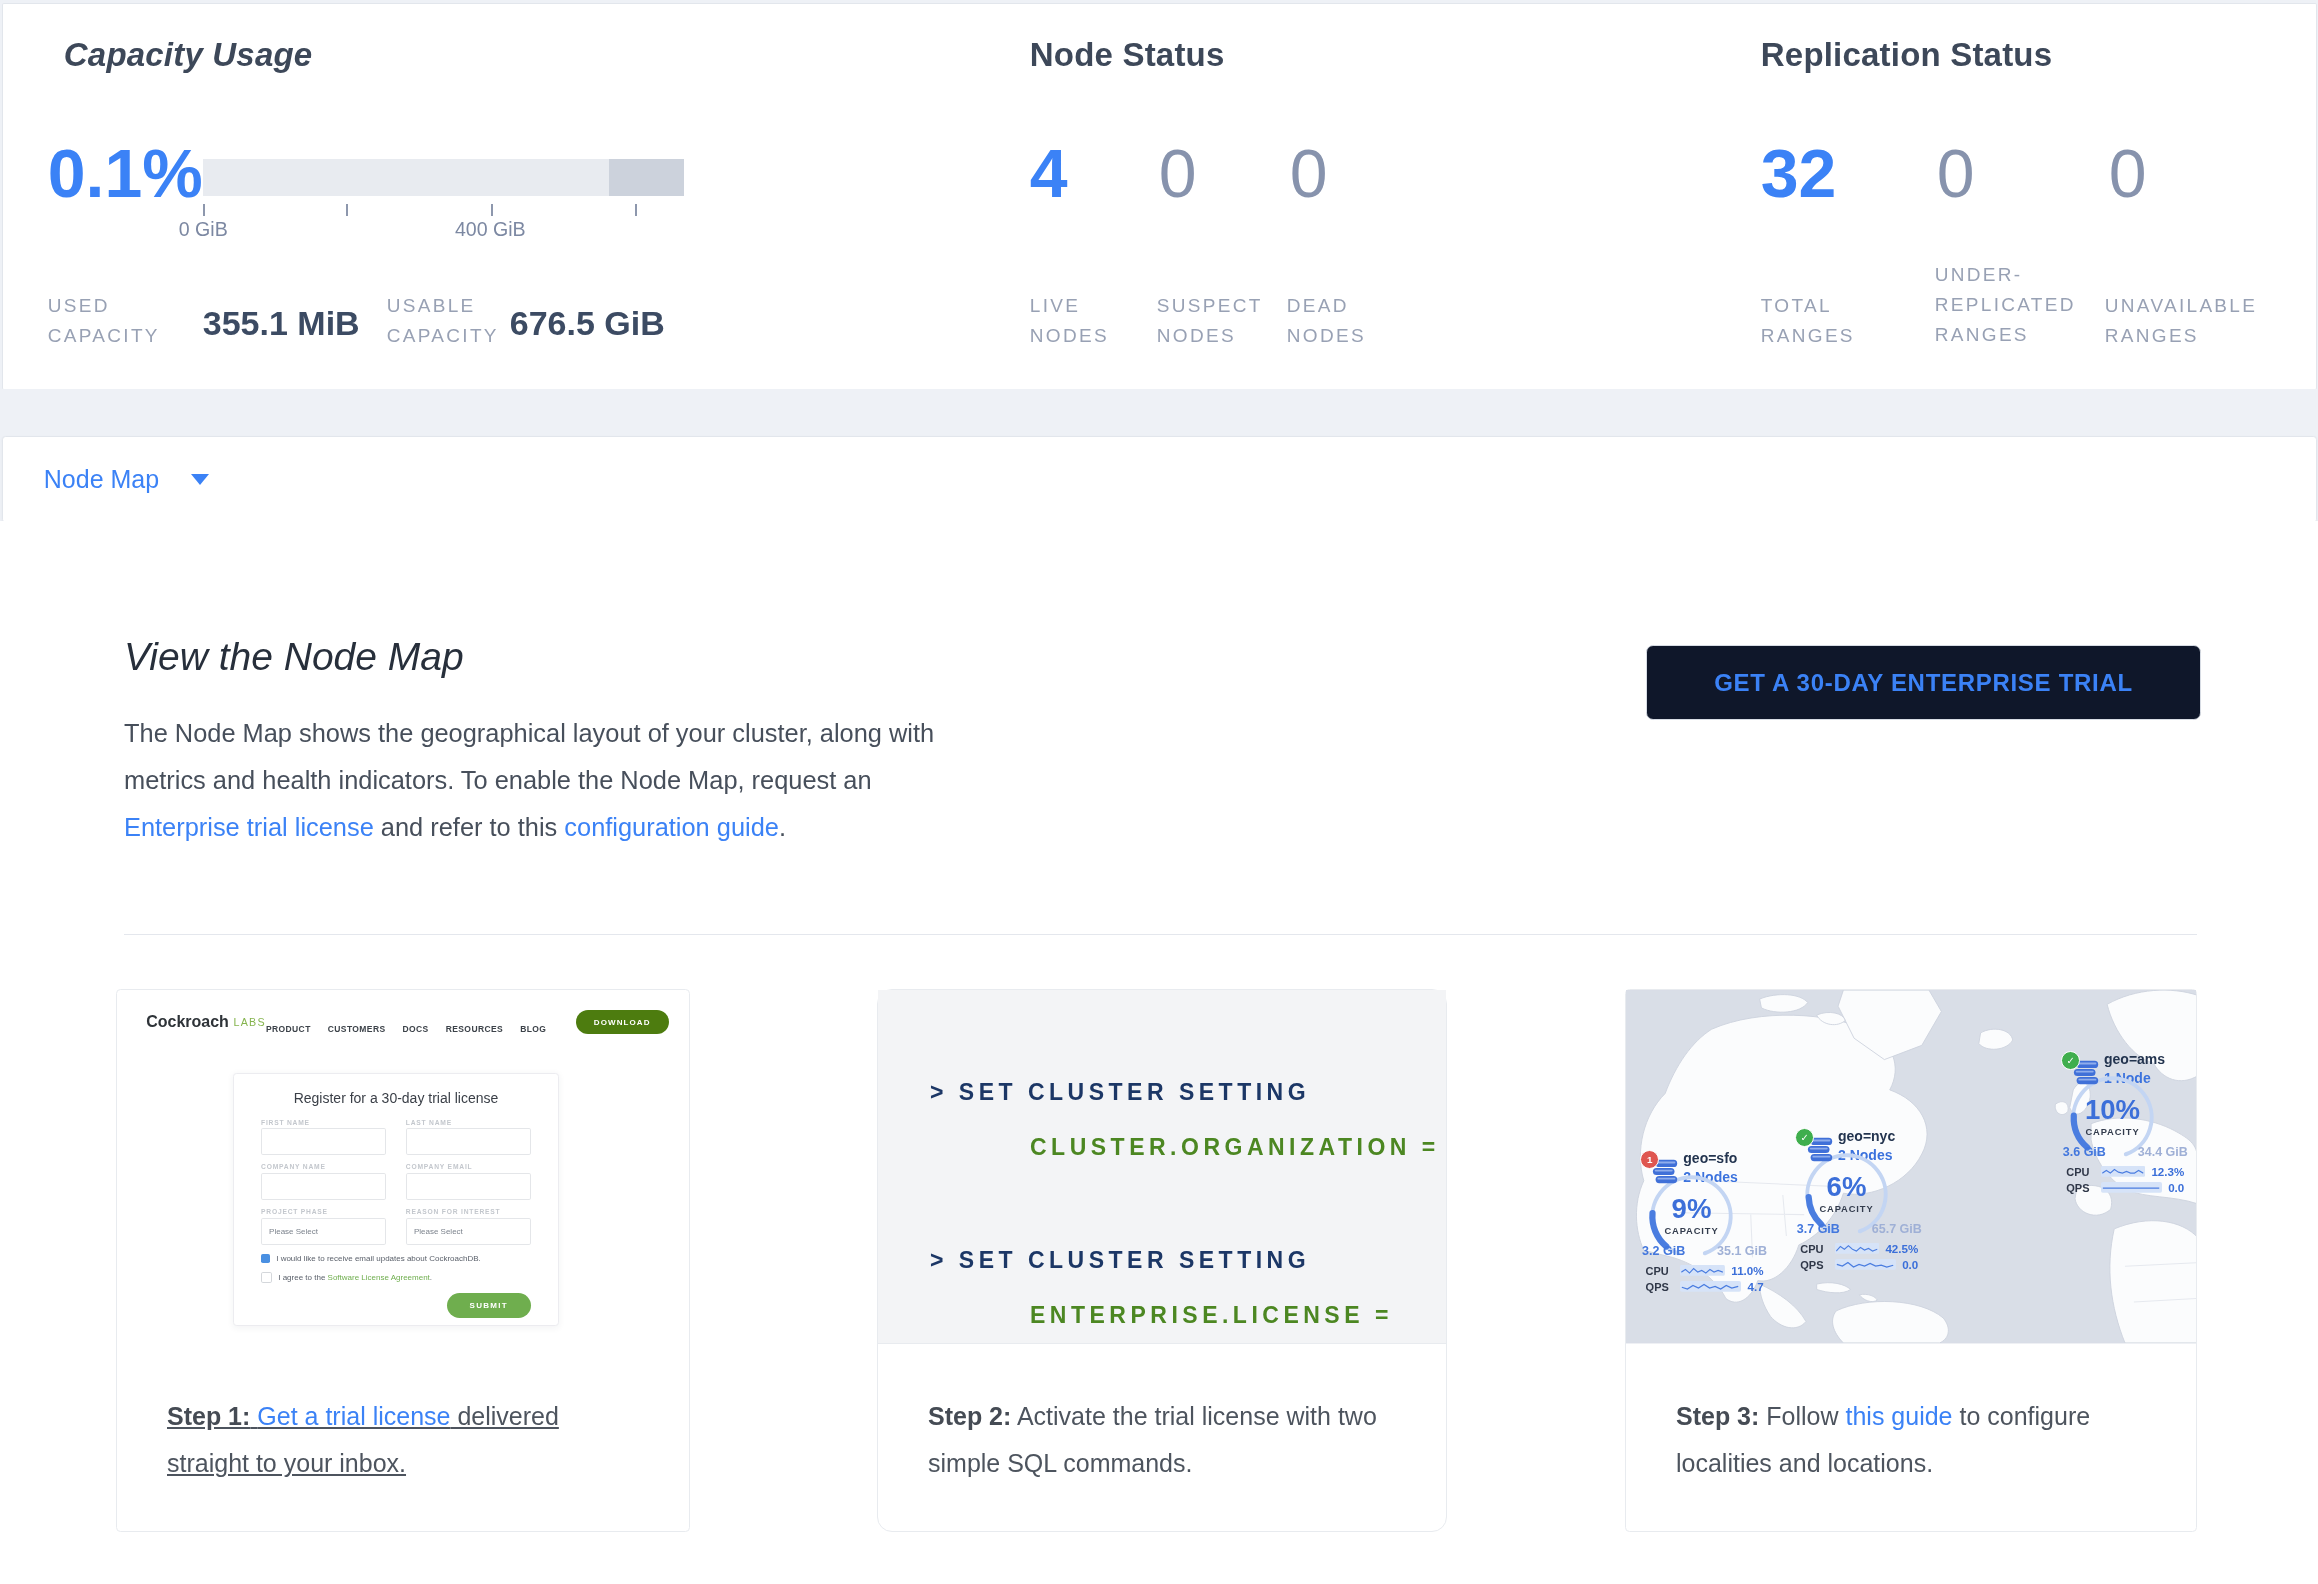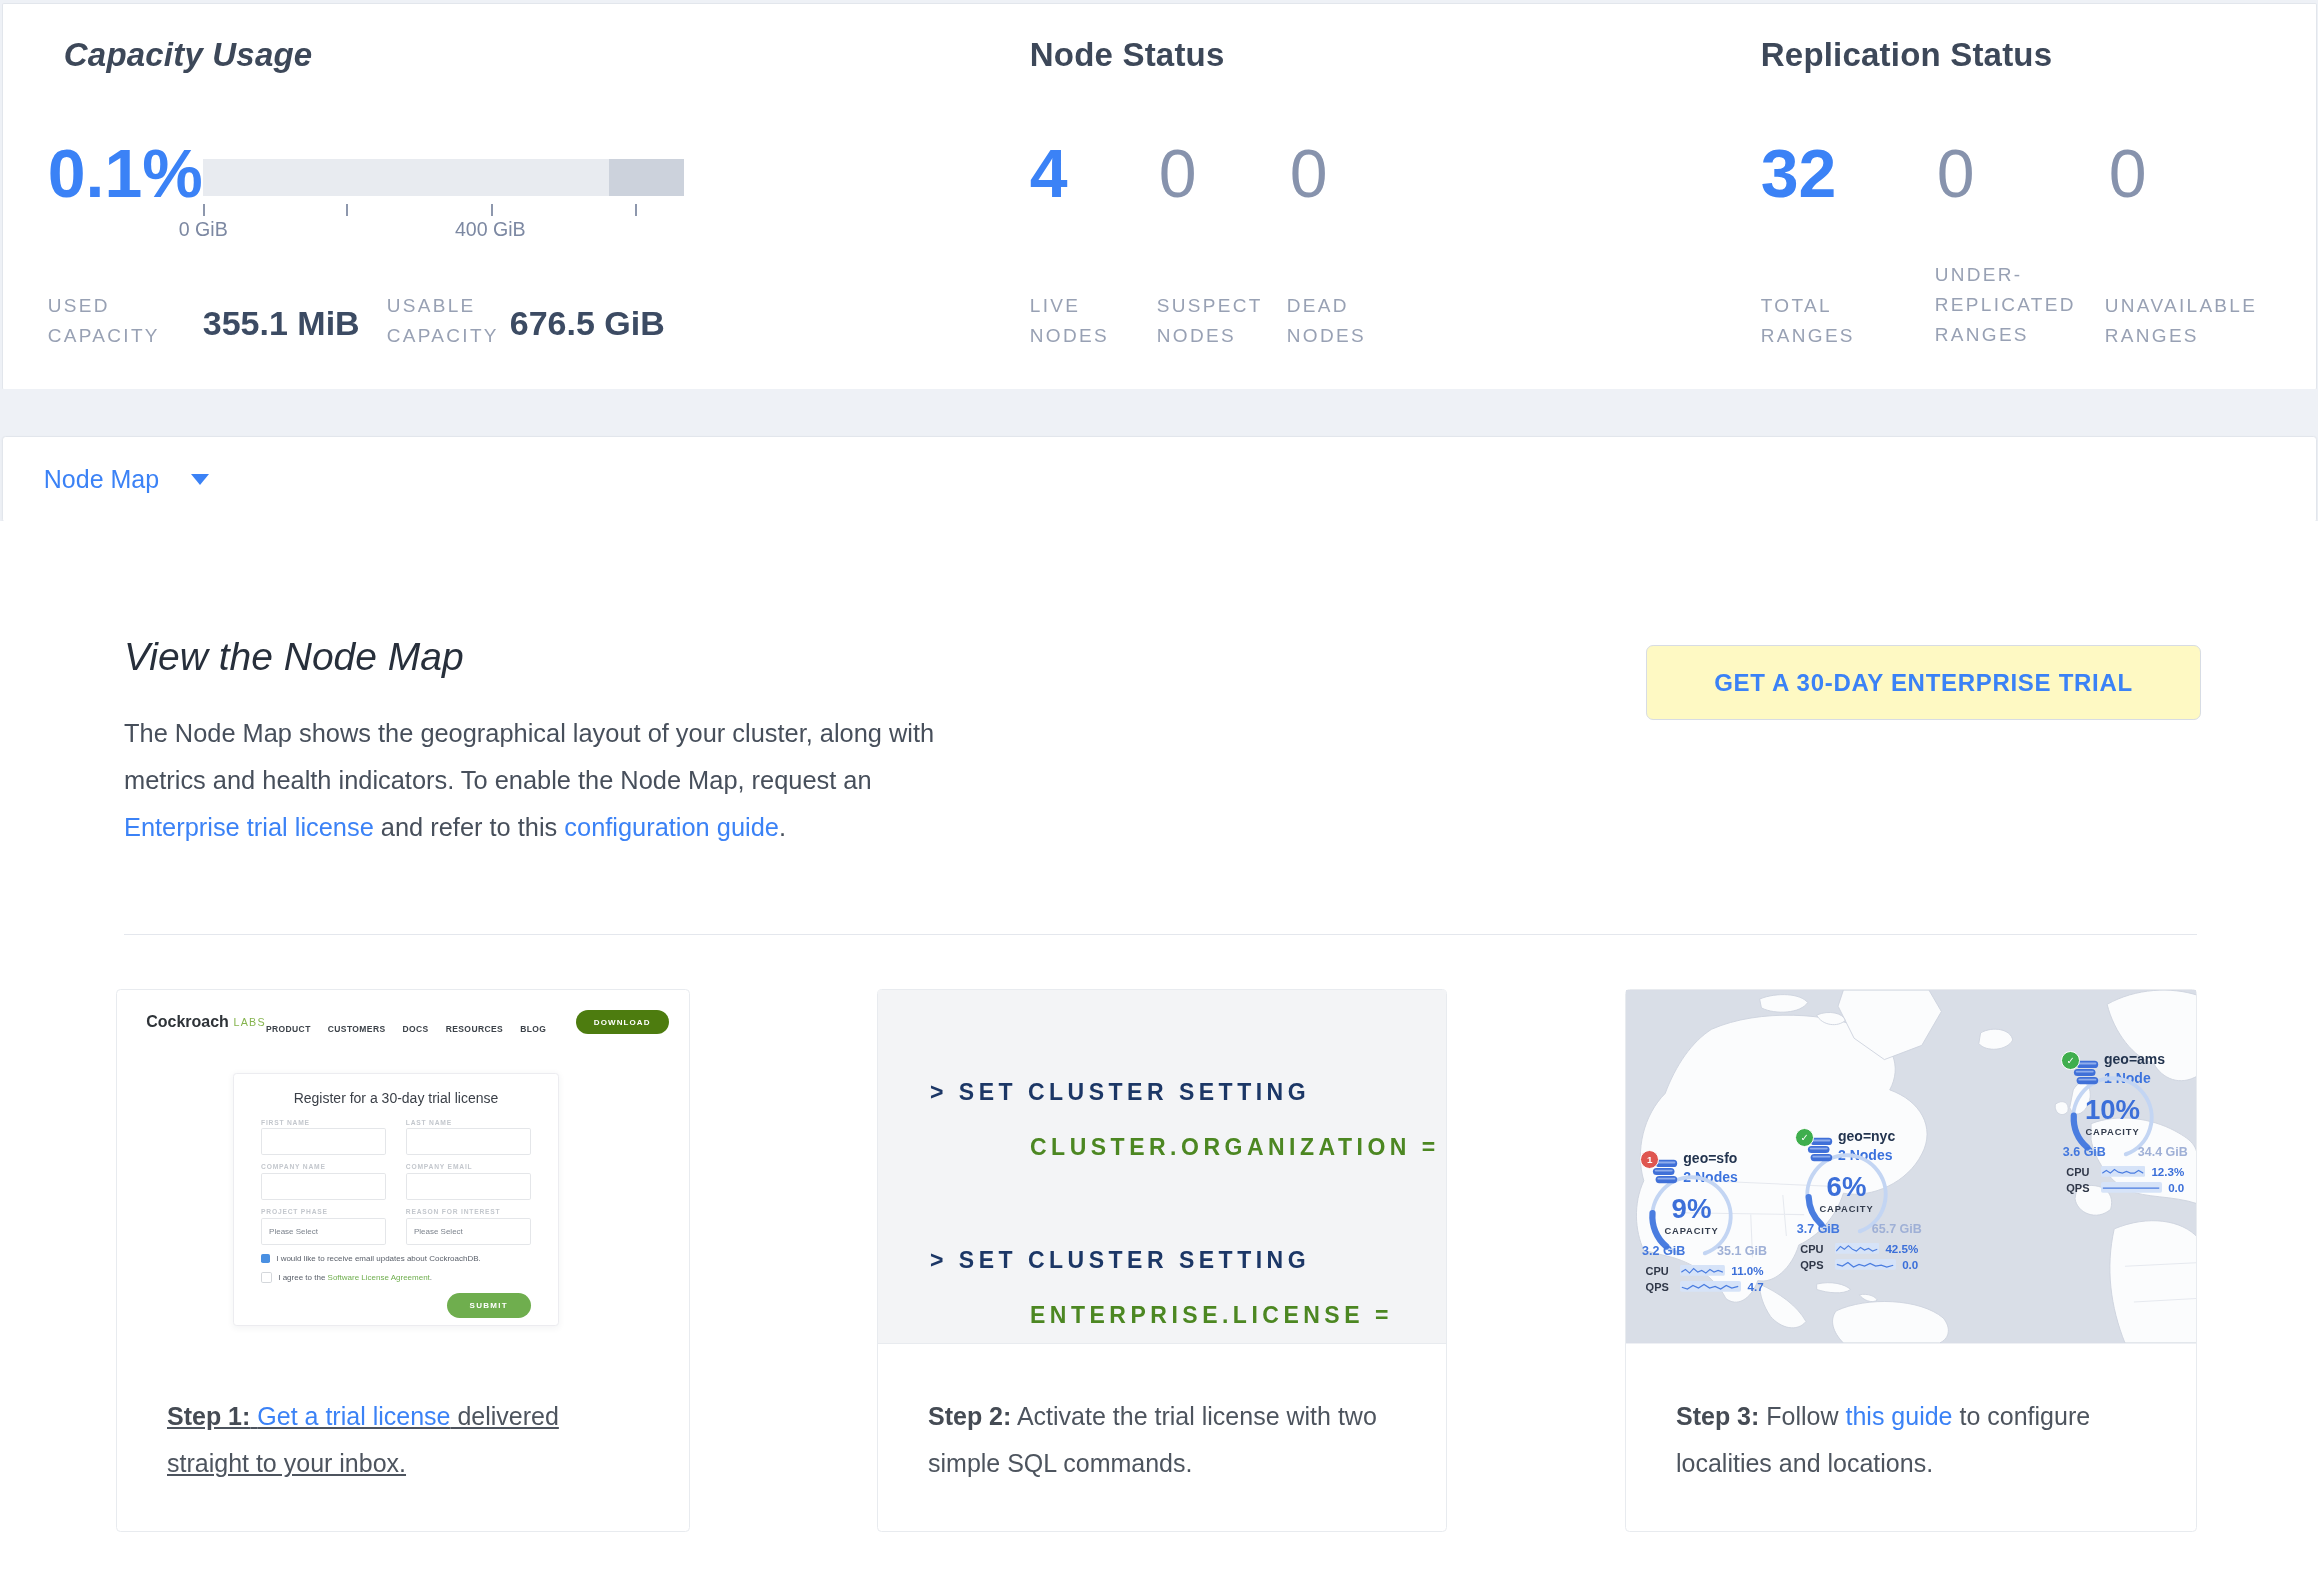--- a/index.html
+++ b/index.html
@@ -22,21 +22,21 @@
   .gray-strip{left:0;top:389px;width:2319px;height:47px;background:#eef1f6;}
   .nodemap-bar{left:1.8px;top:436px;width:2313px;height:85px;background:#fff;border:0.9px solid #e2e6ec;border-radius:3.6px;box-shadow:0 1.8px 2.7px rgba(55,65,90,.05);display:flex;align-items:center;cursor:pointer;}
   .nodemap-label{margin-left:41px;font-size:25px;color:#3b82f6;}
   .caret-down{margin-left:32px;width:0;height:0;border-left:9px solid transparent;border-right:9px solid transparent;border-top:11.6px solid #3b82f6;}
 
   
   .main-sheet{left:0;top:521px;width:2319px;height:1063px;background:#fff;}
   .intro-title{left:124px;top:635px;font-size:39px;font-weight:500;color:#272f3b;}
   .intro-text{left:124px;top:710px;width:860px;font-size:25.4px;line-height:47px;color:#474f5b;}
   a.link{color:#3b82f6;text-decoration:none;cursor:pointer;}
-  .cta-btn{left:1646px;top:645px;width:553px;height:73px;background:#fef9c3;border:1.8px solid #d7dce4;border-radius:7.1px;display:flex;align-items:center;justify-content:center;font-size:24px;font-weight:600;letter-spacing:0.7px;color:#3b82f6;cursor:pointer;}
+  .cta-btn{left:1646px;top:645px;width:553px;height:73px;background:#0f172a;border:1.8px solid #d7dce4;border-radius:7.1px;display:flex;align-items:center;justify-content:center;font-size:24px;font-weight:600;letter-spacing:0.7px;color:#3b82f6;cursor:pointer;}
   .divider{left:124px;top:934px;width:2073px;height:0.9px;background:#e4e7ed;}
 
   
   .card{top:989px;height:543px;background:#fff;border:0.9px solid #e8ebef;border-radius:4.5px;box-sizing:border-box;}
   .card-media{position:absolute;left:0;top:0;right:0;height:353px;overflow:hidden;}
   .card-caption{position:absolute;left:0;top:353px;right:0;bottom:0;padding:50px 50px 0;font-size:25px;line-height:47px;color:#4d545e;}
   .step-prefix{font-weight:700;color:#454b54;}
 
   
   .ms-header{position:absolute;left:23px;right:23px;top:16px;height:32px;display:flex;align-items:center;}
@@ -197,21 +197,21 @@
           <span><span>I agree to the </span><span class="ms-green-link">Software License Agreement</span><span>.</span></span>
         </div>
       <div class="ms-submit-row">
           <span class="ms-submit">SUBMIT</span>
         </div>
     </div>
   </div>
   <p class="card-caption" style="margin:0;text-decoration:underline;"><span class="step-prefix">Step 1:</span><span> </span><a class="link">Get a trial license</a><span> delivered straight to your inbox.</span></p>
 </div>
 
-<div class="abs card" style="left:877px;width:570px;">
+<div class="abs card" style="left:877px;width:570px;border-radius:15px;">
   <div class="card-media sql-media">
     <div class="sql-line sql-navy" style="left:52px;top:89px;">&gt; SET CLUSTER SETTING</div>
     <div class="sql-line sql-green" style="left:152px;top:144px;">CLUSTER.ORGANIZATION =</div>
     <div class="sql-line sql-navy" style="left:52px;top:257px;">&gt; SET CLUSTER SETTING</div>
     <div class="sql-line sql-green" style="left:152px;top:312px;">ENTERPRISE.LICENSE =</div>
   </div>
   <p class="card-caption" style="margin:0;"><span class="step-prefix">Step 2:</span><span> Activate the trial license with two simple SQL commands.</span></p>
 </div>
 
 <div class="abs card" style="left:1625px;width:572px;">

